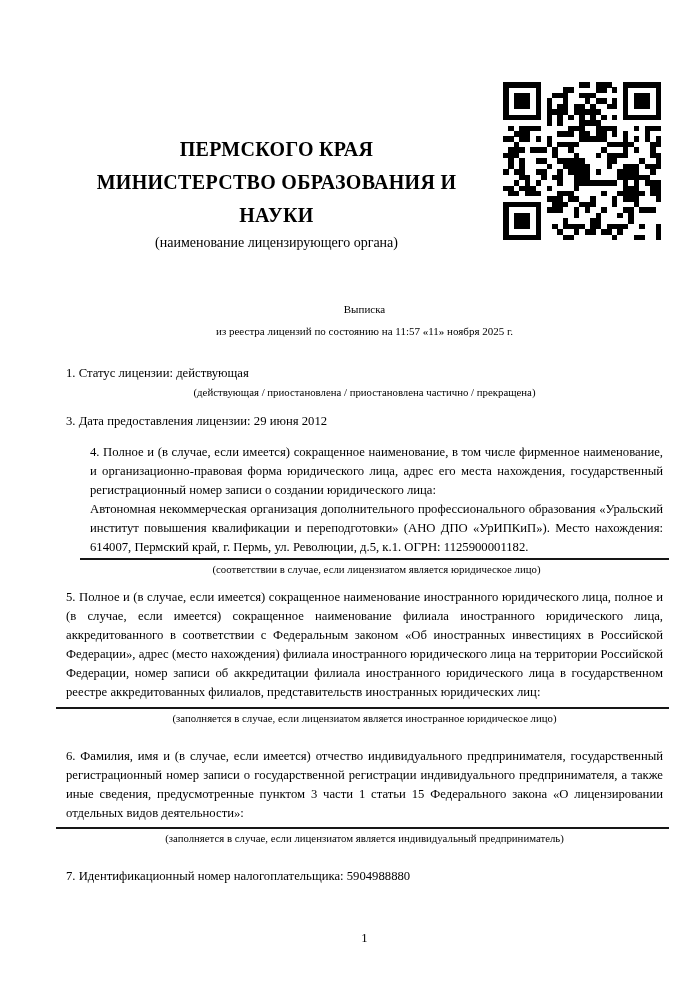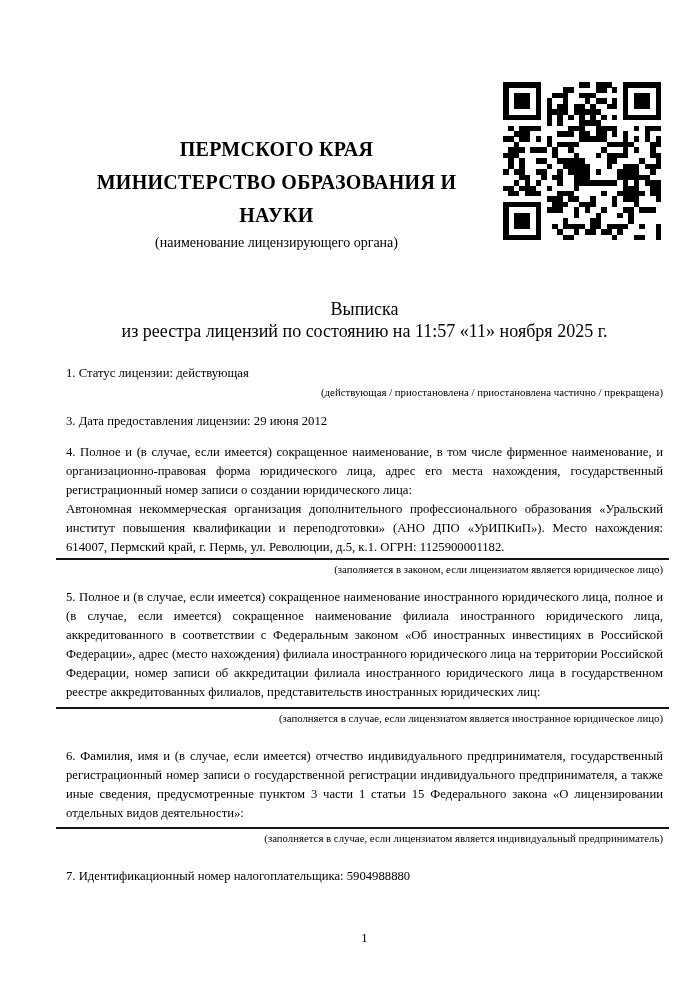--- a/index.html
+++ b/index.html
@@ -24,39 +24,39 @@
   }
   .header-caption{
     font-weight:normal;
     font-size:14px;line-height:14px;
     letter-spacing:0;
     margin-top:4px;
   }
   .doc-title{
     position:absolute;left:66px;top:298px;width:597px;
     text-align:center;
-    font-size:18px;line-height:22px;
+    font-size:11px;line-height:22px;
   }
   .content{
     position:absolute;left:66px;top:364px;width:597px;
     font-size:12.7px;line-height:19px;
   }
   .para{text-align:justify;}
   .item-note{
     font-size:10.8px;line-height:15px;
-    text-align:right;
+    text-align:center;
     margin-top:2px;
   }
   .fill-line{
     height:0;border-top:2px solid #161616;
     margin-left:-10px;margin-right:-6px;
   }
   .m-i2{margin-top:18px;}
   .m-i3{margin-top:12px;}
-  .m-i4{margin-top:12px;}
+  .m-i4{margin-top:12px;margin-left:24px;}
   .m-i5{margin-top:11px;}
   .m-i6{margin-top:21px;}
   .m-i7{margin-top:21px;}
   .hr-i4{margin-top:1px;}
   .hr-i5{margin-top:5px;}
   .hr-i6{margin-top:4px;}
   .page-number{
     position:absolute;left:66px;top:929px;width:597px;
     text-align:center;
     font-size:12.7px;line-height:19px;
@@ -492,21 +492,21 @@
 
 
     <div class="m-i3">
       <div class="para">3. Дата предоставления лицензии: 29 июня 2012</div>
     </div>
 
     <div class="m-i4">
       <div class="para">4. Полное и (в случае, если имеется) сокращенное наименование, в том числе фирменное наименование, и организационно-правовая форма юридического лица, адрес его места нахождения, государственный регистрационный номер записи о создании юридического лица:</div>
       <div class="para">Автономная некоммерческая организация дополнительного профессионального образования «Уральский институт повышения квалификации и переподготовки» (АНО ДПО «УрИПКиП»). Место нахождения: 614007, Пермский край, г. Пермь, ул. Революции, д.5, к.1. ОГРН: 1125900001182.</div>
       <div class="fill-line hr-i4"></div>
-      <div class="item-note">(заполняется в законом, если лицензиатом является юридическое лицо)</div>
+      <div class="item-note">(соответствии в случае, если лицензиатом является юридическое лицо)</div>
     </div>
 
     <div class="m-i5">
       <div class="para">5. Полное и (в случае, если имеется) сокращенное наименование иностранного юридического лица, полное и (в случае, если имеется) сокращенное наименование филиала иностранного юридического лица, аккредитованного в соответствии с Федеральным законом «Об иностранных инвестициях в Российской Федерации», адрес (место нахождения) филиала иностранного юридического лица на территории Российской Федерации, номер записи об аккредитации филиала иностранного юридического лица в государственном реестре аккредитованных филиалов, представительств иностранных юридических лиц:</div>
       <div class="fill-line hr-i5"></div>
       <div class="item-note">(заполняется в случае, если лицензиатом является иностранное юридическое лицо)</div>
     </div>
 
     <div class="m-i6">
       <div class="para">6. Фамилия, имя и (в случае, если имеется) отчество индивидуального предпринимателя, государственный регистрационный номер записи о государственной регистрации индивидуального предпринимателя, а также иные сведения, предусмотренные пунктом 3 части 1 статьи 15 Федерального закона «О лицензировании отдельных видов деятельности»:</div>

